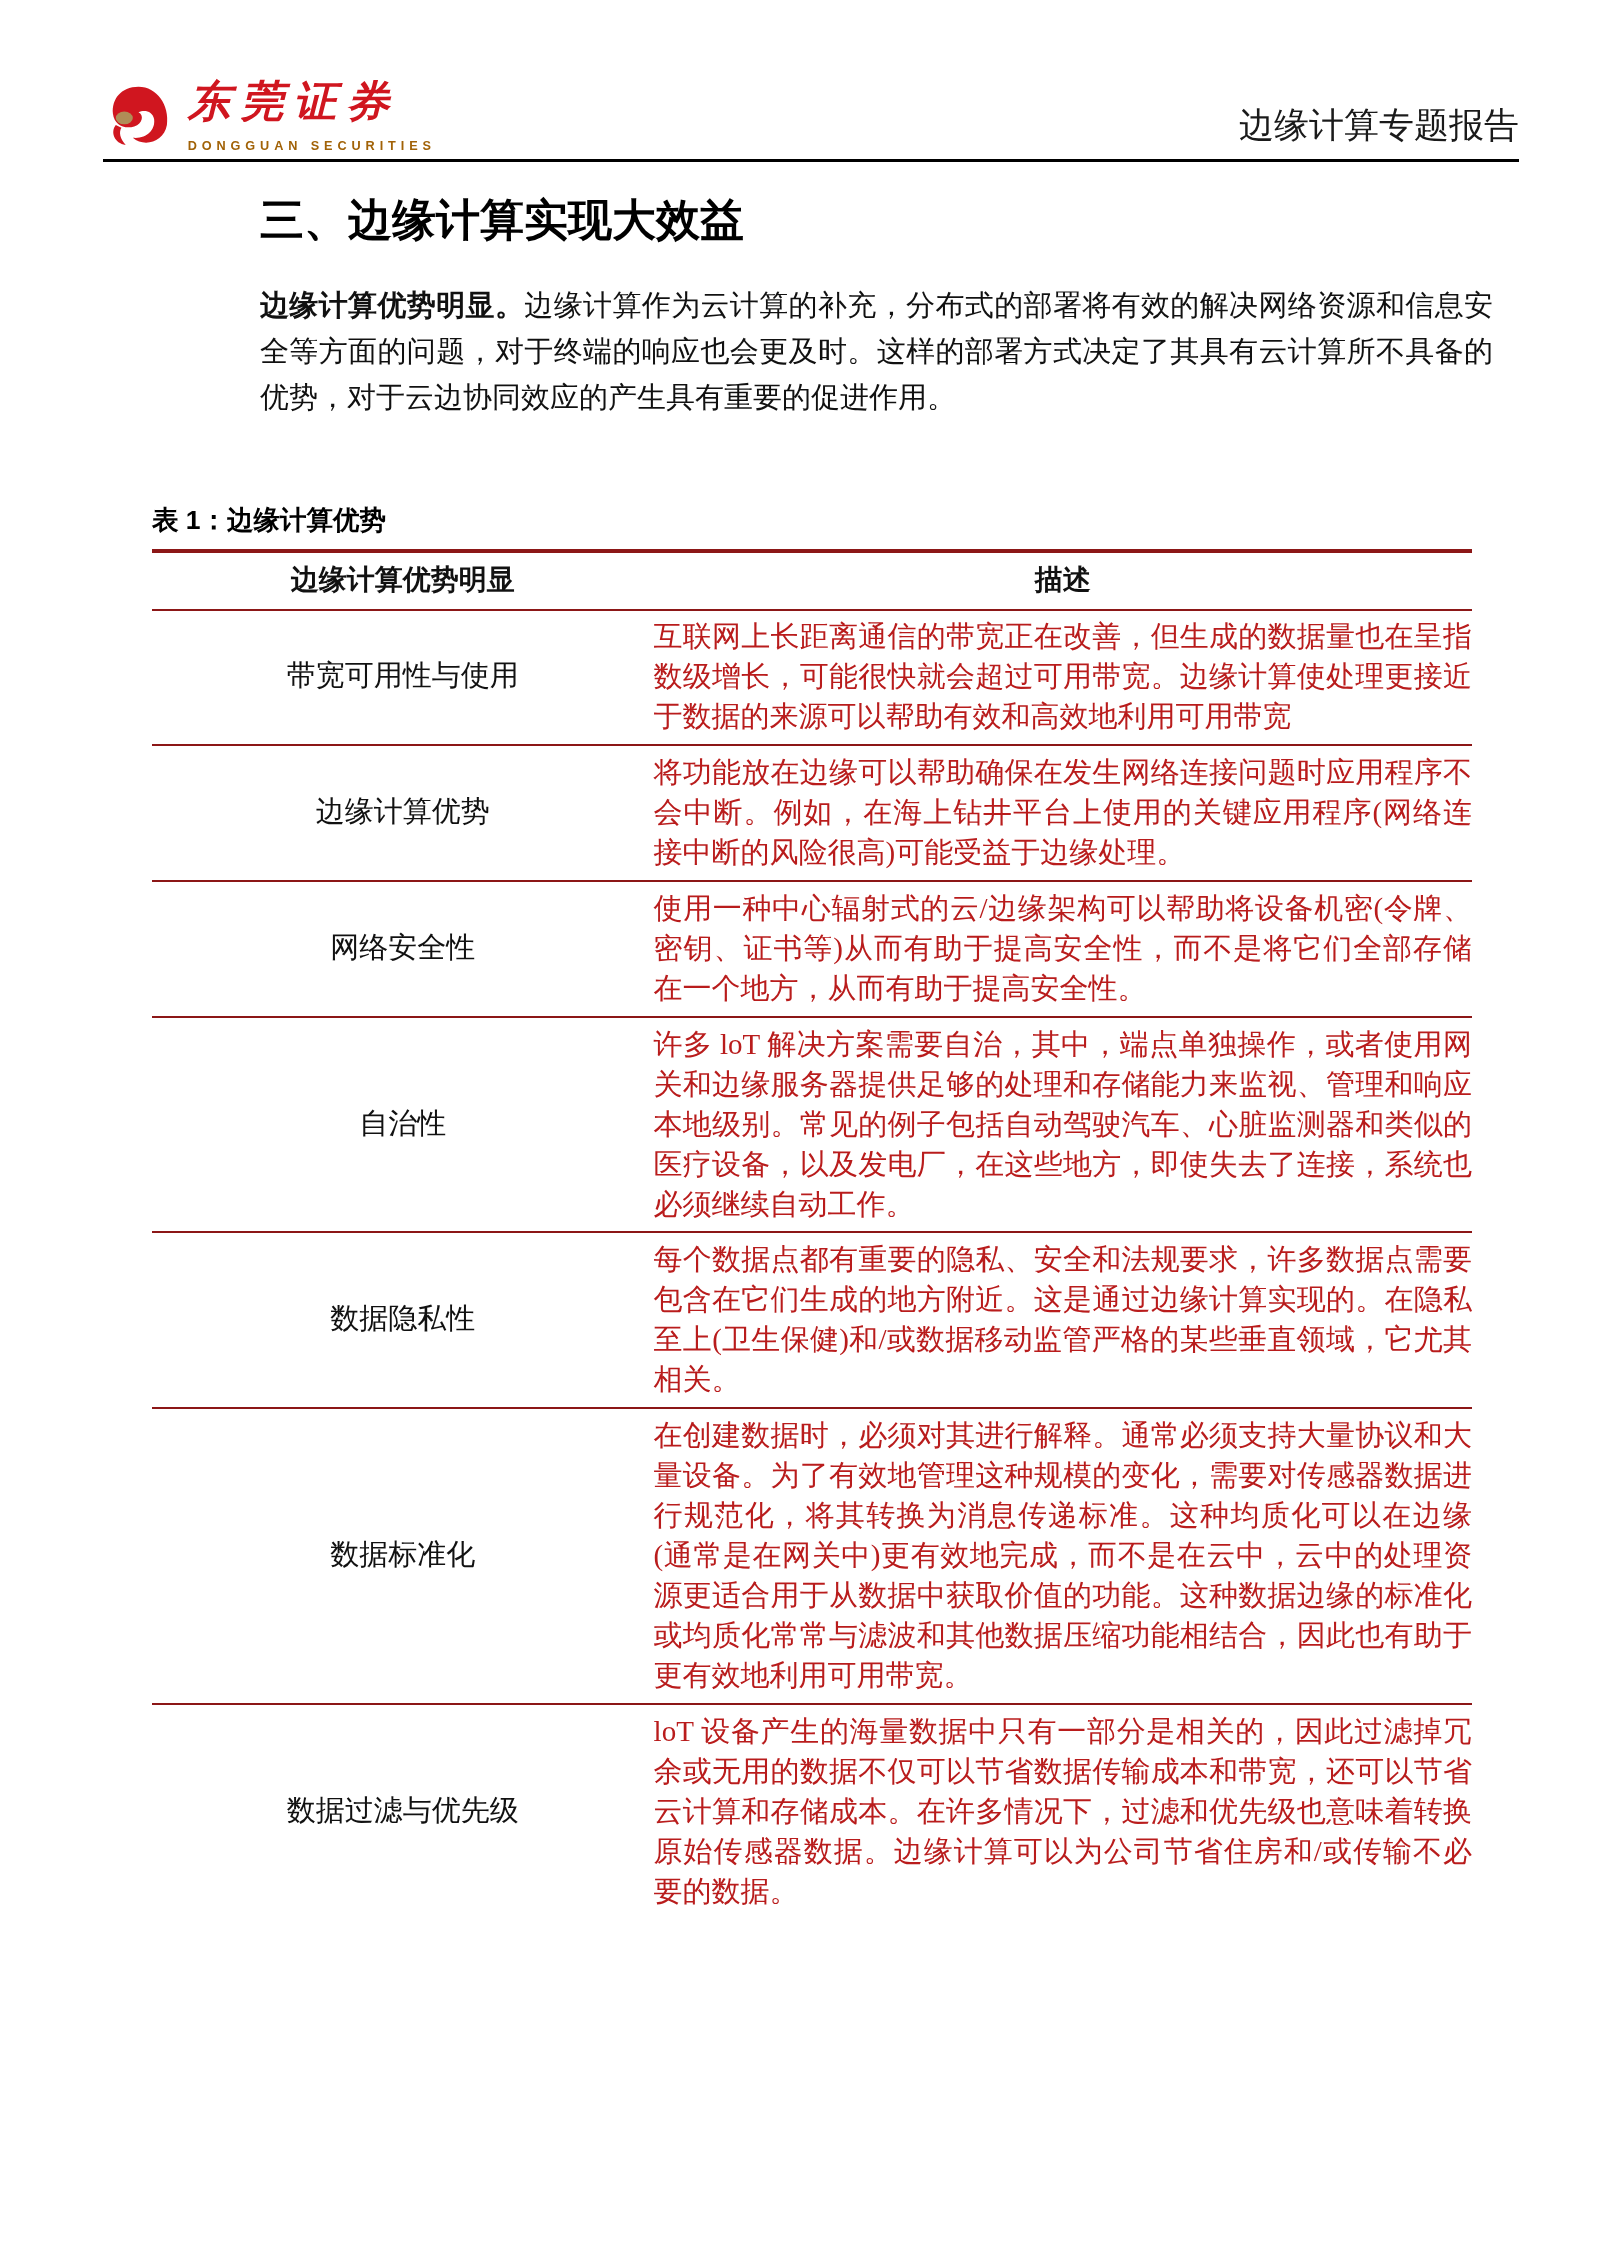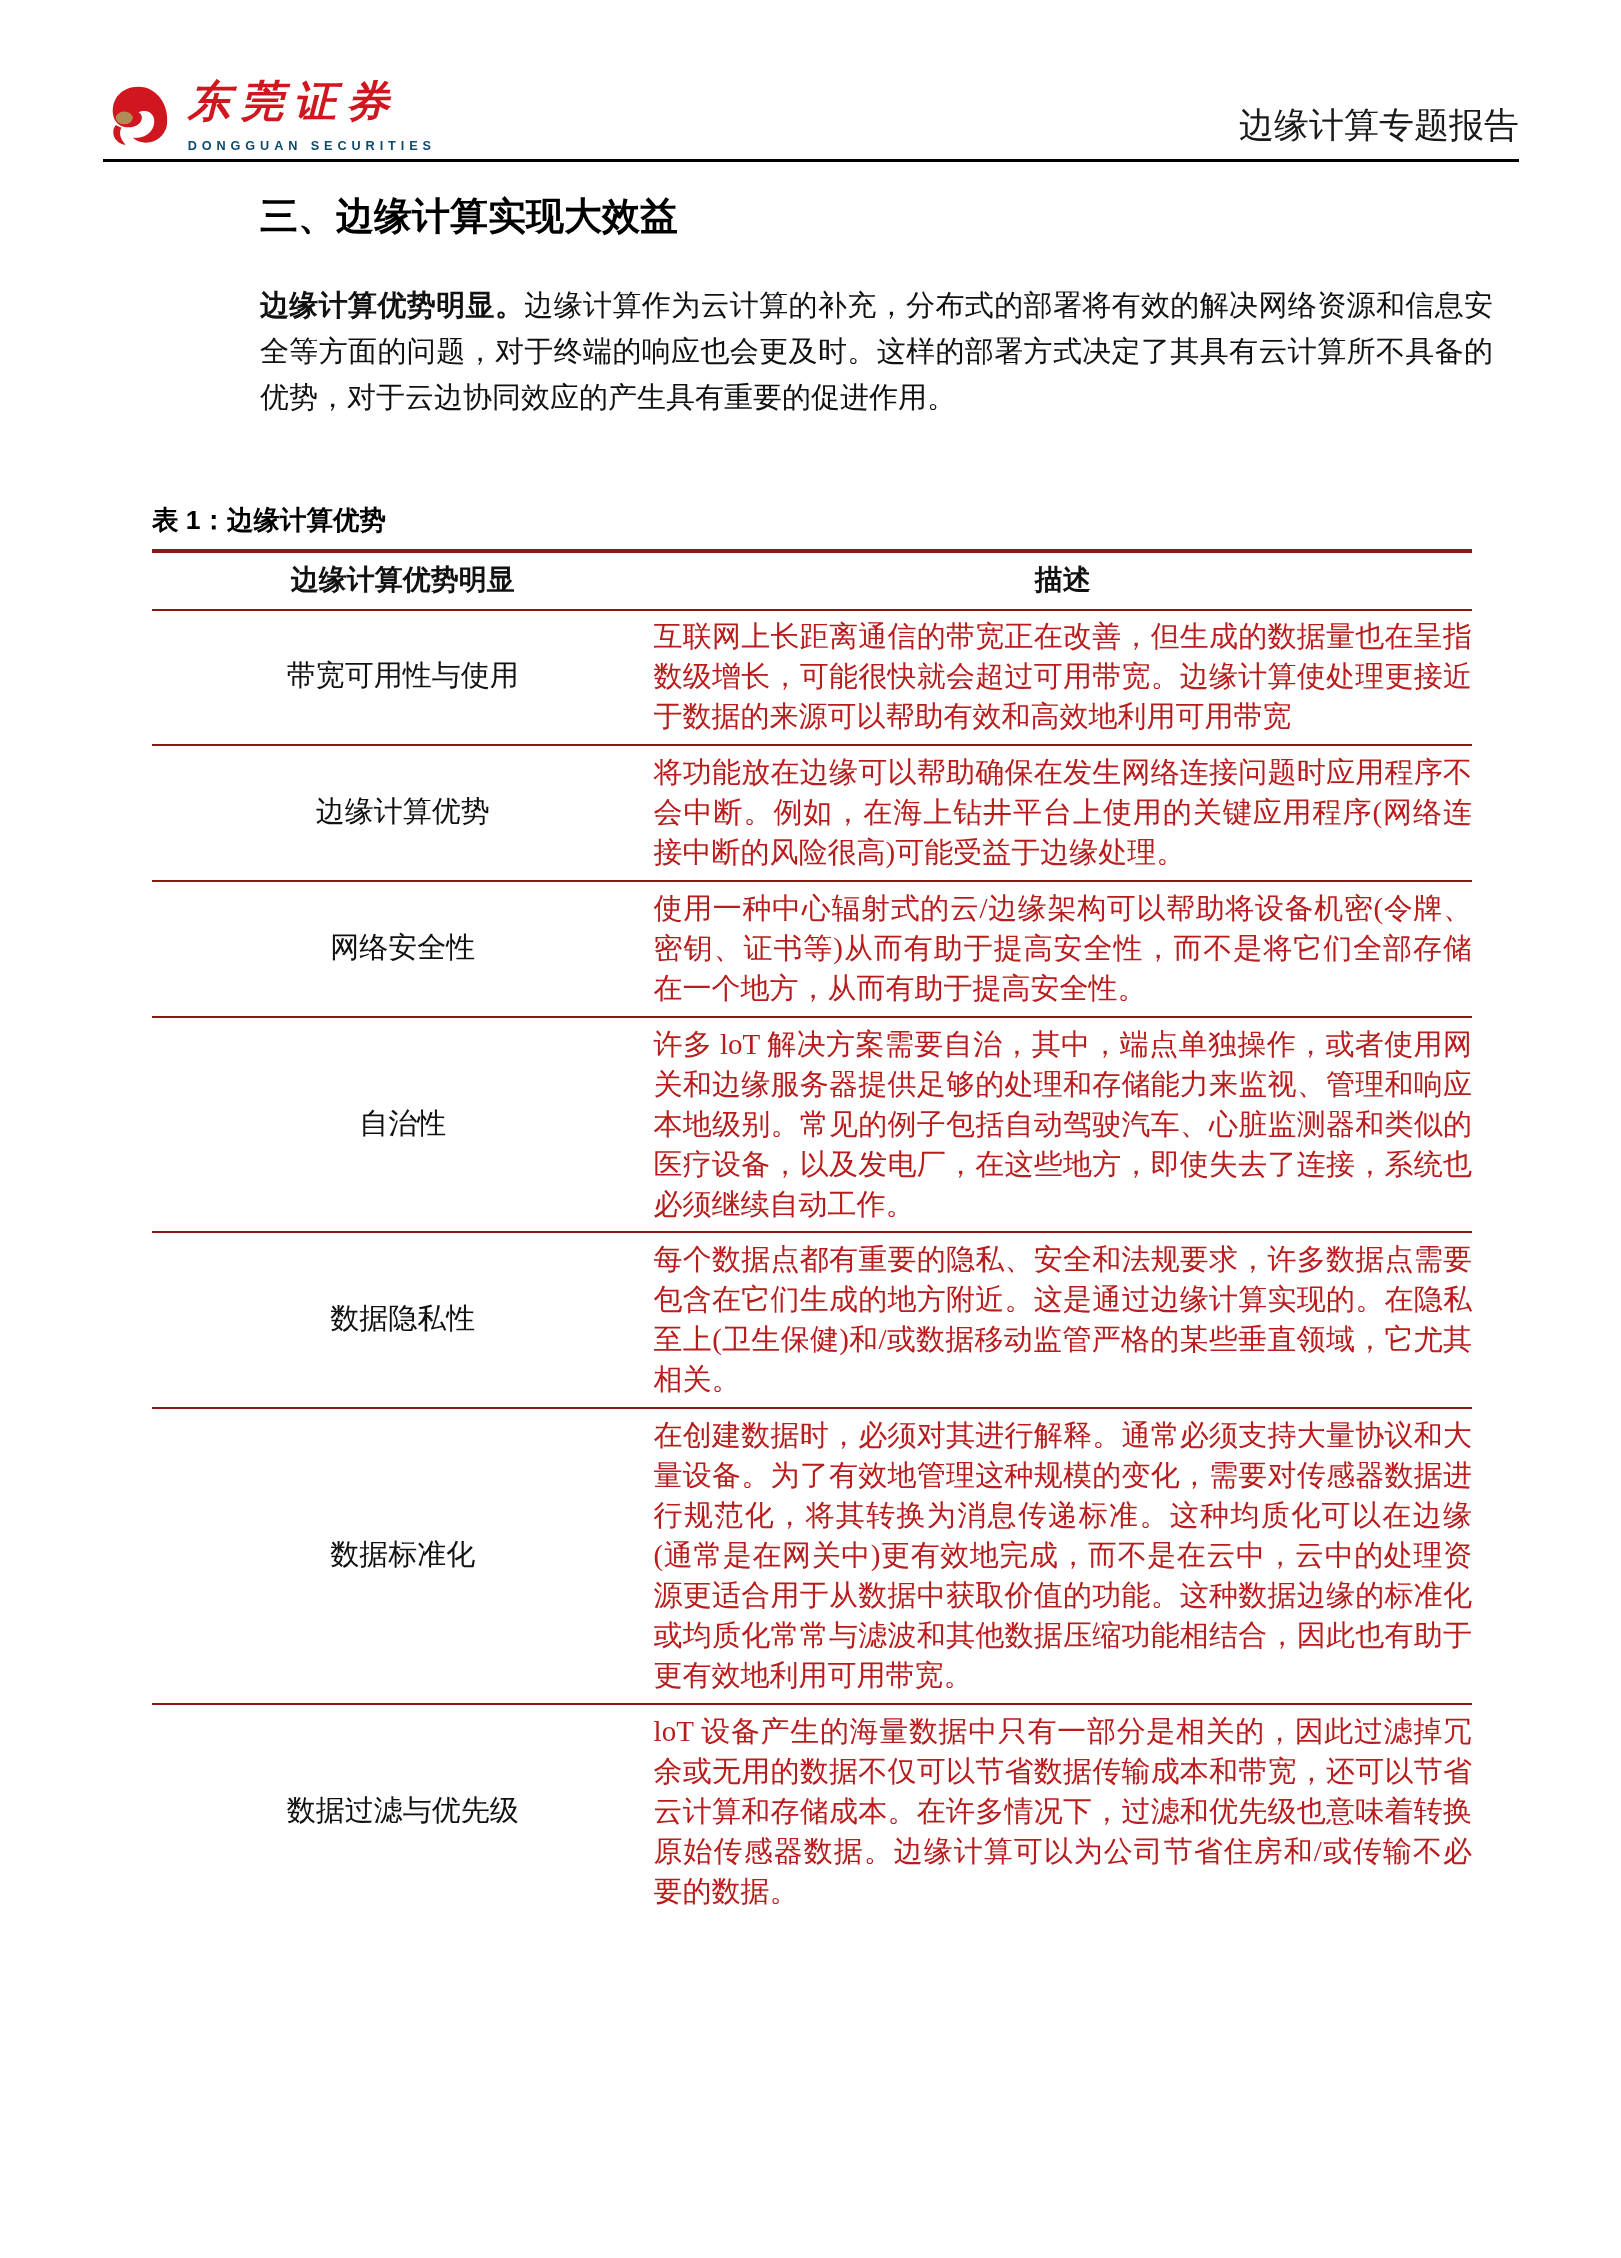--- a/index.html
+++ b/index.html
@@ -33,37 +33,37 @@
     font-size: 43px;
     letter-spacing: 9.8px;
     color: #d0161f;
     line-height: 1;
   }
   .logo-text-en {
     font-family: "Liberation Sans", "DejaVu Sans", sans-serif;
     font-weight: bold;
     font-size: 12.7px;
     letter-spacing: 4.9px;
-    color: #0c4a6e;
+    color: #a16207;
     margin-top: 16px;
   }
   .report-type {
     font-family: "Liberation Sans", "DejaVu Sans", sans-serif;
     font-size: 35px;
     color: #1a1a1a;
     padding-bottom: 3.9px;
   }
 
   
   .section-title {
     position: absolute;
     top: 191px; left: 260px;
     font-family: "Liberation Sans", "DejaVu Sans", sans-serif;
     font-weight: bold;
-    font-size: 38px;
+    font-size: 44px;
     color: #000;
   }
   .intro {
     position: absolute;
     top: 282px; left: 260px; width: 1233px;
     font-size: 29px;
     line-height: 46px;
     text-align: justify;
     color: #111;
   }

